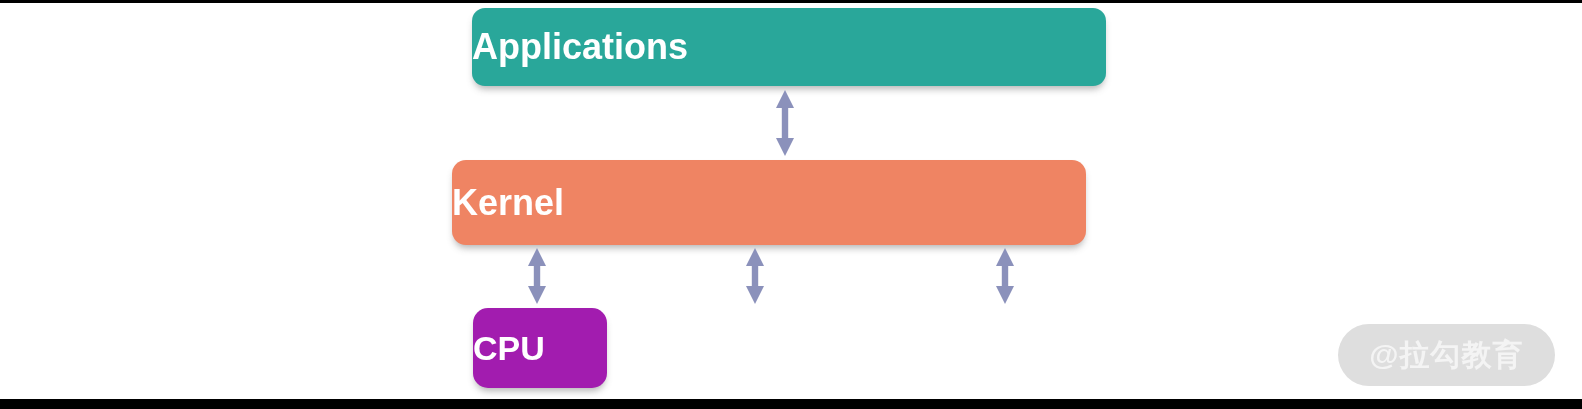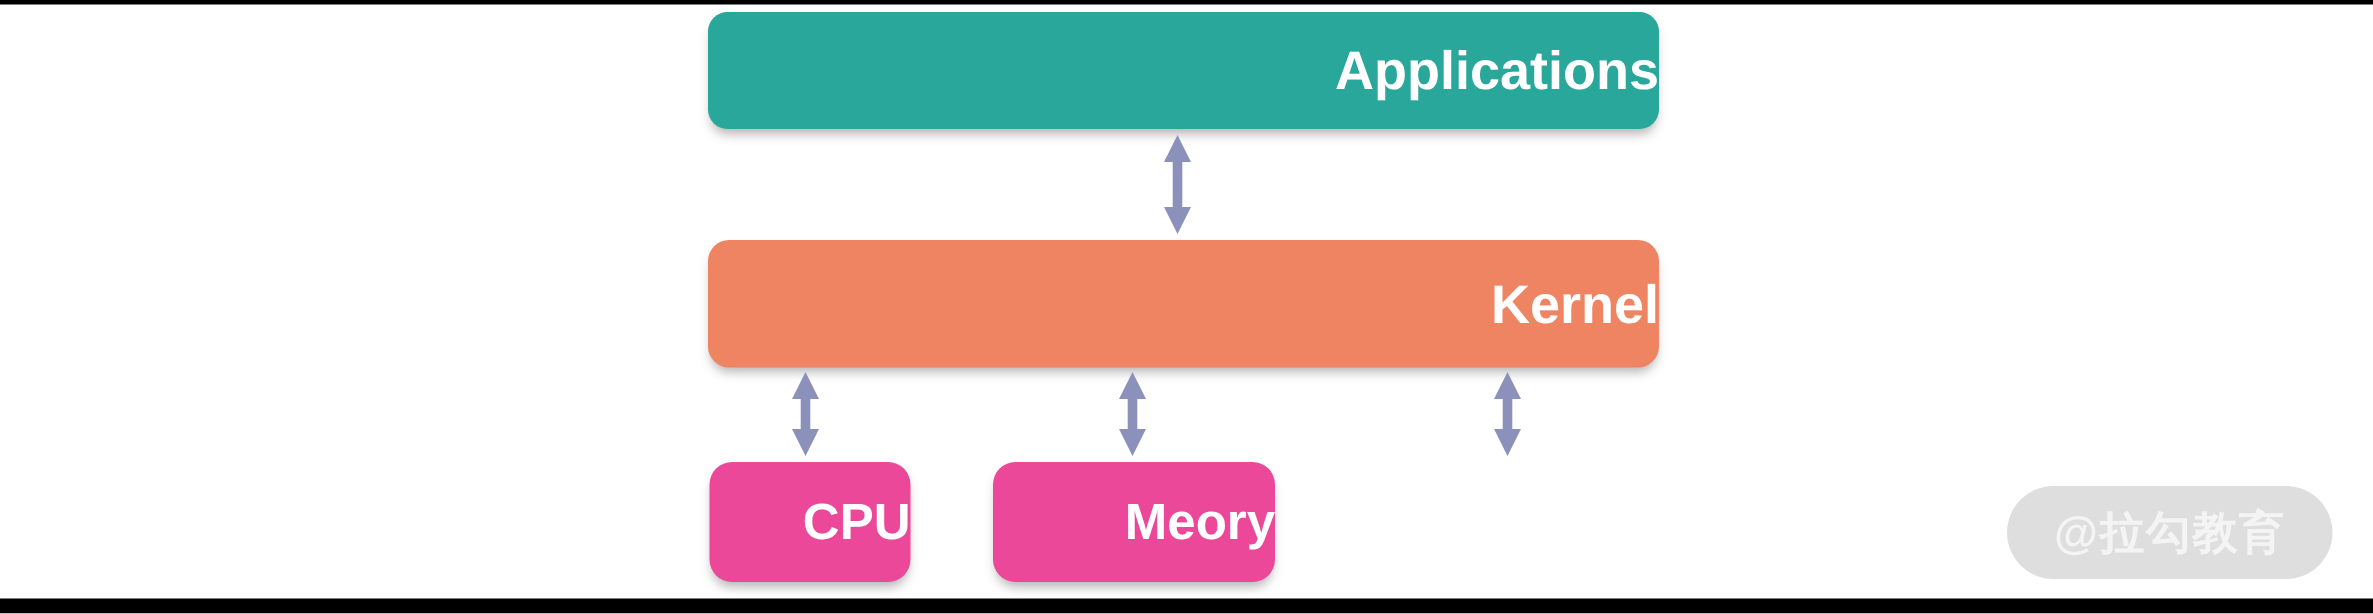--- a/index.html
+++ b/index.html
@@ -14,43 +14,43 @@
   }
 
   .bar { position: absolute; left: 0; width: 100%; background: #000000; }
   .bar.top { top: 0; height: 3px; }
   .bar.bottom { bottom: 0; height: 10px; }
 
   .node {
     position: absolute;
     display: flex;
     align-items: center;
-    justify-content: flex-end;
+    justify-content: flex-start;
     color: #ffffff;
     font-weight: bold;
     box-shadow: 0 5px 7px -2px rgba(90, 90, 90, 0.45);
   }
 
   .node-applications {
     left: 472px; top: 8px; width: 634px; height: 78px;
     background: #29A79A;
     border-radius: 13px;
     font-size: 36px;
   }
 
   .node-kernel {
-    left: 472px; top: 160px; width: 634px; height: 85px;
+    left: 452px; top: 160px; width: 634px; height: 85px;
     background: #EF8463;
     border-radius: 14px;
     font-size: 36px;
   }
 
   .node-small {
     top: 308px; height: 80px;
-    background: #ec4899;
+    background: #a21caf;
     border-radius: 15px;
     font-size: 34px;
   }
   .node-cpu     { left: 473px; width: 134px; }
   .node-meory   { left: 662px; width: 188px; }
   .node-devices { left: 918px; width: 190px; }
 
   .arrow { position: absolute; width: 24px; }
   .arrow-app-kernel     { left: 773px;  top: 89px;  height: 68px; }
   .arrow-kernel-cpu     { left: 525px;  top: 247px; height: 58px; }
@@ -108,23 +108,20 @@
   <svg class="arrow arrow-kernel-devices" viewBox="0 0 24 58">
     <polygon points="12,1 3,19 21,19" fill="#8B91BB"></polygon>
     <rect x="8.8" y="15" width="6.4" height="28" fill="#8B91BB"></rect>
     <polygon points="12,57 3,39 21,39" fill="#8B91BB"></polygon>
   </svg>
 
   <div class="node node-small node-cpu">
     <span>CPU</span>
   </div>
 
-  <div class="node node-small node-meory">
-    <span>Meory</span>
-  </div>
 
 
   <div class="watermark">
     <span>@拉勾教育</span>
   </div>
 
   <div class="bar bottom"></div>
 
 </div>
 

